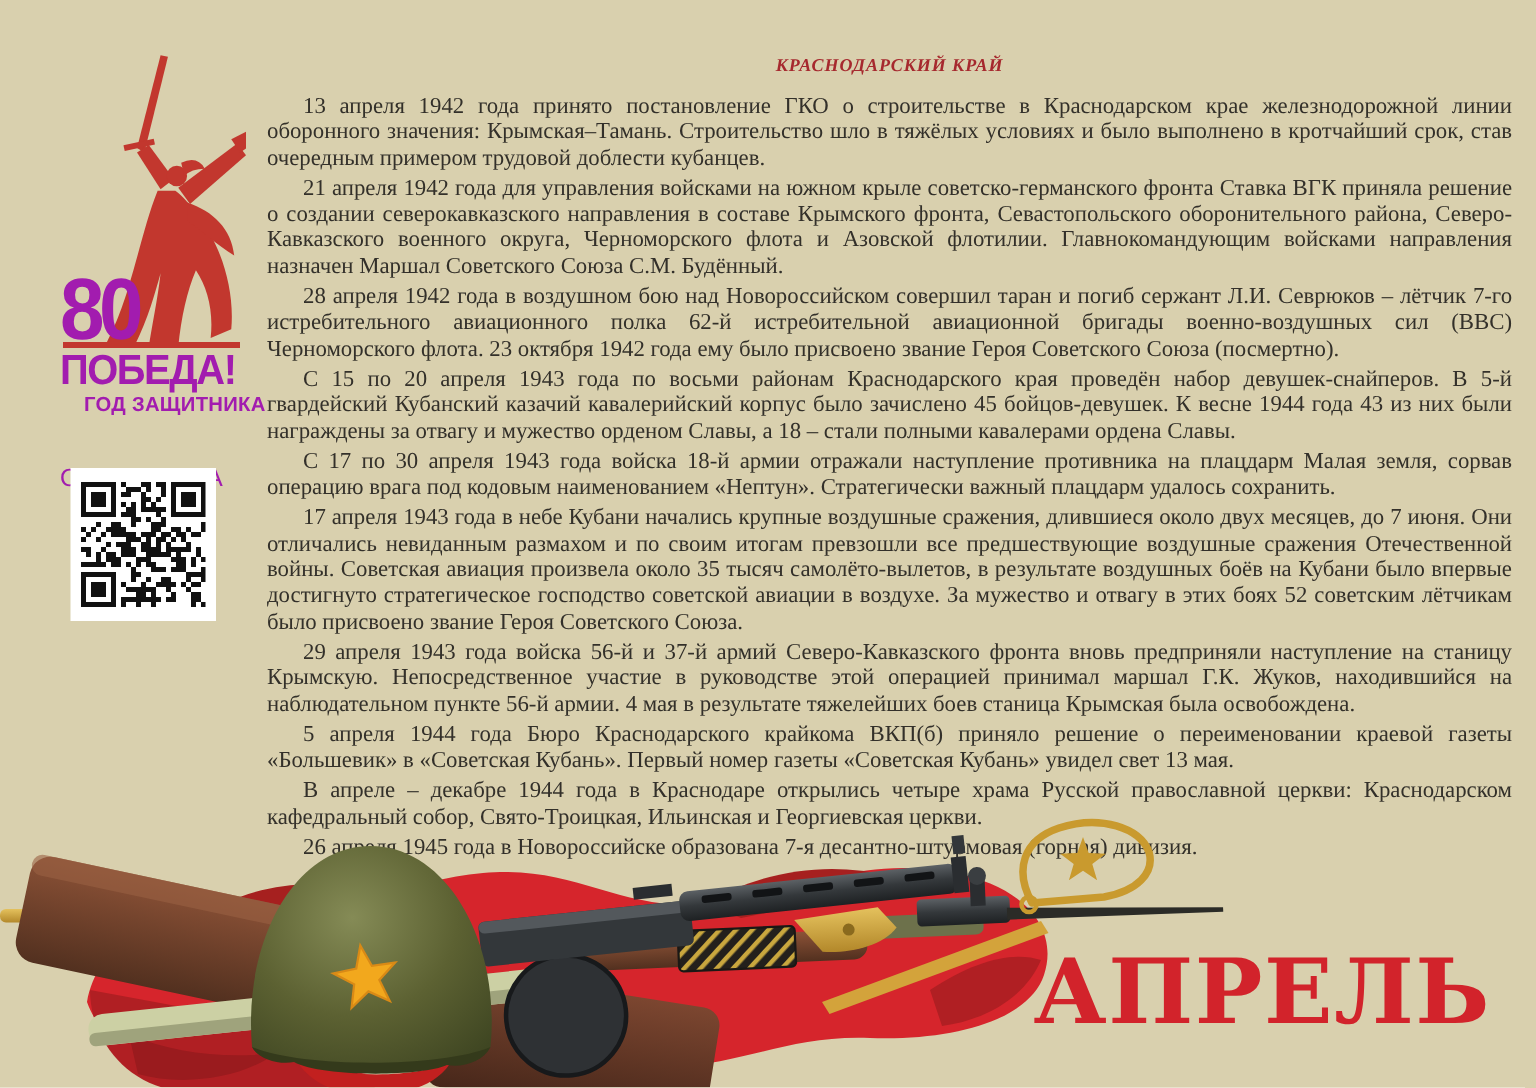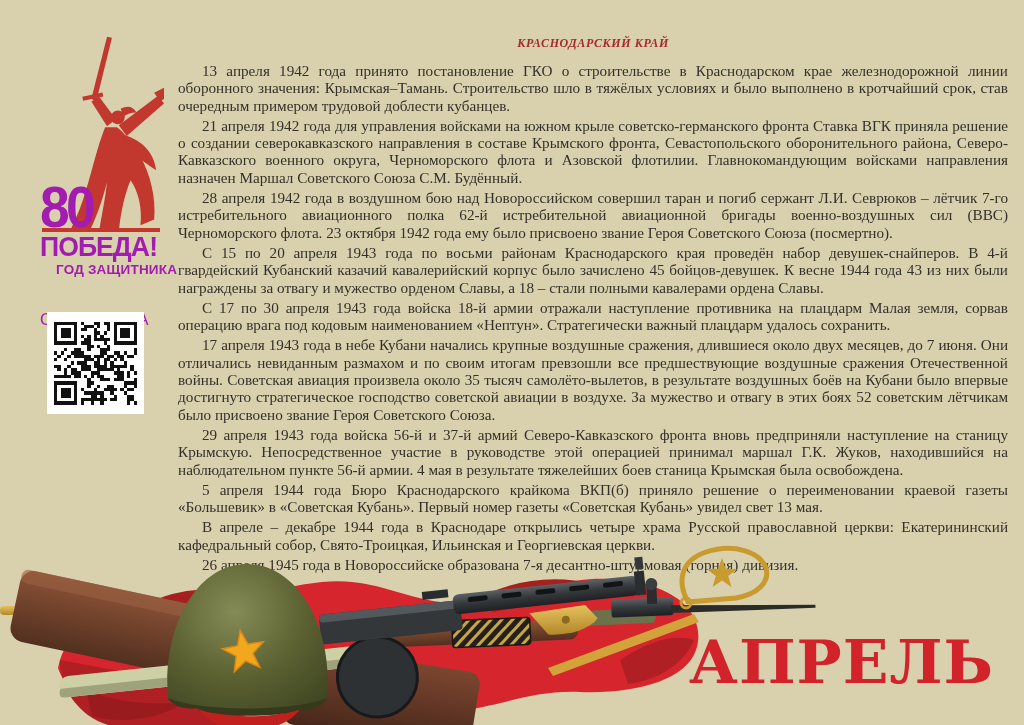--- a/index.html
+++ b/index.html
@@ -282,26 +282,26 @@
         <rect x="24" y="24" width="1" height="1" fill="#111"></rect>
       </svg>
   </div>
 
   <div class="main">
     <h1 class="title">КРАСНОДАРСКИЙ КРАЙ</h1>
     <div class="events">
         <p class="event"><b>13 апреля 1942 года</b> <span>принято постановление ГКО о строительстве в Краснодарском крае железнодорожной линии оборонного значения: Крымская–Тамань. Строительство шло в тяжёлых условиях и было выполнено в кротчайший срок, став очередным примером трудовой доблести кубанцев.</span></p>
         <p class="event"><b>21 апреля 1942 года</b> <span>для управления войсками на южном крыле советско-германского фронта Ставка ВГК приняла решение о создании северокавказского направления в составе Крымского фронта, Севастопольского оборонительного района, Северо-Кавказского военного округа, Черноморского флота и Азовской флотилии. Главнокомандующим войсками направления назначен Маршал Советского Союза С.М. Будённый.</span></p>
         <p class="event"><b>28 апреля 1942 года</b> <span>в воздушном бою над Новороссийском совершил таран и погиб сержант Л.И. Севрюков – лётчик 7-го истребительного авиационного полка 62-й истребительной авиационной бригады военно-воздушных сил (ВВС) Черноморского флота. 23 октября 1942 года ему было присвоено звание Героя Советского Союза (посмертно).</span></p>
-        <p class="event"><b>С 15 по 20 апреля 1943 года</b> <span>по восьми районам Краснодарского края проведён набор девушек-снайперов. В 4-й гвардейский Кубанский казачий кавалерийский корпус было зачислено 45 бойцов-девушек. К весне 1944 года 43 из них были награждены за отвагу и мужество орденом Славы, а 18 – стали полными кавалерами ордена Славы.</span></p>
+        <p class="event"><b>С 15 по 20 апреля 1943 года</b> <span>по восьми районам Краснодарского края проведён набор девушек-снайперов. В 5-й гвардейский Кубанский казачий кавалерийский корпус было зачислено 45 бойцов-девушек. К весне 1944 года 43 из них были награждены за отвагу и мужество орденом Славы, а 18 – стали полными кавалерами ордена Славы.</span></p>
         <p class="event"><b>С 17 по 30 апреля 1943 года</b> <span>войска 18-й армии отражали наступление противника на плацдарм Малая земля, сорвав операцию врага под кодовым наименованием «Нептун». Стратегически важный плацдарм удалось сохранить.</span></p>
         <p class="event"><b>17 апреля 1943 года</b> <span>в небе Кубани начались крупные воздушные сражения, длившиеся около двух месяцев, до 7 июня. Они отличались невиданным размахом и по своим итогам превзошли все предшествующие воздушные сражения Отечественной войны. Советская авиация произвела около 35 тысяч самолёто-вылетов, в результате воздушных боёв на Кубани было впервые достигнуто стратегическое господство советской авиации в воздухе. За мужество и отвагу в этих боях 52 советским лётчикам было присвоено звание Героя Советского Союза.</span></p>
         <p class="event"><b>29 апреля 1943 года</b> <span>войска 56-й и 37-й армий Северо-Кавказского фронта вновь предприняли наступление на станицу Крымскую. Непосредственное участие в руководстве этой операцией принимал маршал Г.К. Жуков, находившийся на наблюдательном пункте 56-й армии. 4 мая в результате тяжелейших боев станица Крымская была освобождена.</span></p>
         <p class="event"><b>5 апреля 1944 года</b> <span>Бюро Краснодарского крайкома ВКП(б) приняло решение о переименовании краевой газеты «Большевик» в «Советская Кубань». Первый номер газеты «Советская Кубань» увидел свет 13 мая.</span></p>
-        <p class="event"><b>В апреле – декабре 1944 года</b> <span>в Краснодаре открылись четыре храма Русской православной церкви: Екатерининский кафедральный собор, Свято-Троицкая, Ильинская и Георгиевская церкви.</span></p>
+        <p class="event"><b>В апреле – декабре 1944 года</b> <span>в Краснодаре открылись четыре храма Русской православной церкви: Краснодарском кафедральный собор, Свято-Троицкая, Ильинская и Георгиевская церкви.</span></p>
         <p class="event"><b>26 апреля 1945 года</b> <span>в Новороссийске образована 7-я десантно-штурмовая (горная) дивизия.</span></p>
       </div>
   </div>
 
   <svg class="footer-art" viewBox="0 0 1024 185">
     <defs>
       <radialGradient id="helmG" cx="0.42" cy="0.32" r="0.8">
         <stop offset="0" stop-color="#858b56"></stop>
         <stop offset="0.55" stop-color="#5c6132"></stop>
         <stop offset="1" stop-color="#3f4622"></stop>

